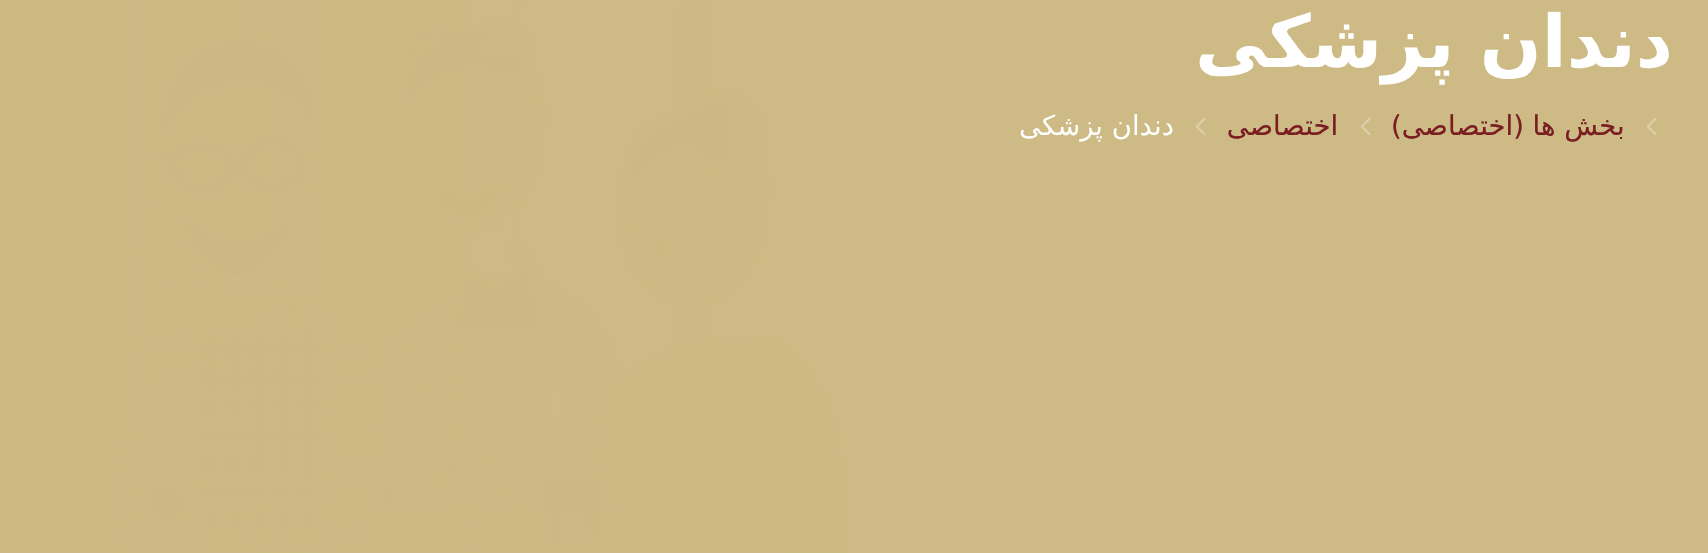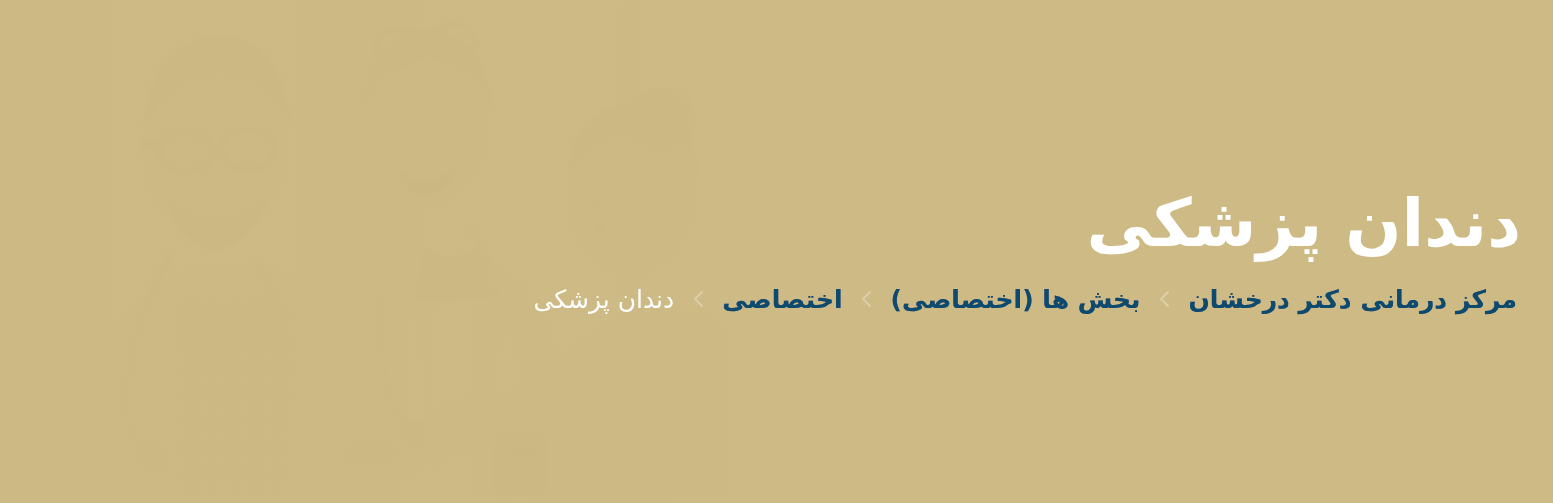--- a/index.html
+++ b/index.html
@@ -45,21 +45,20 @@
     pointer-events: none;
   }
 
   
   .hero-content {
     position: absolute;
     inset: 0;
     padding: 0 28px 0 0;
     display: flex;
     flex-direction: column;
-    justify-content: center;
   }
 
   .page-title {
     text-align: right;
     color: #ffffff;
     font-size: 66px;
     line-height: 1.18;
     font-weight: 700;
     letter-spacing: 0px;
     margin: 0 0 18px 0;
@@ -74,23 +73,23 @@
     align-items: center;
     justify-content: flex-start;
     gap: 0px;
     font-size: 25px;
     line-height: 1.5;
     white-space: nowrap;
     padding-right: 4px;
   }
 
   .crumb {
-    color: #0c4a6e;
+    color: #7f1d1d;
     text-decoration: none;
-    font-weight: 700;
+    font-weight: 400;
     padding: 0 4px;
     display: inline-block;
     
     text-shadow: 0 0 0.6px rgba(60,40,150,0.55);
   }
 
   .crumb.current {
     color: #ffffff;
     font-weight: 400;
     text-shadow: none;
@@ -227,21 +226,20 @@
   </div>
 
   <div class="hero-overlay"></div>
 
   <div class="hero-content">
 
     <h1 class="page-title">دندان پزشکی</h1>
 
     <nav class="breadcrumb">
 
-      <a class="crumb" href="#">مرکز درمانی دکتر درخشان</a>
 
       <span class="crumb-sep">
         <svg width="14" height="20" viewBox="0 0 14 20" aria-hidden="true">
           <path d="M11 3 L4 10 L11 17" fill="none" stroke="currentColor" stroke-width="2" stroke-linecap="round" stroke-linejoin="round"></path>
         </svg>
       </span>
 
       <a class="crumb" href="#">بخش ها (اختصاصی)</a>
 
       <span class="crumb-sep">

